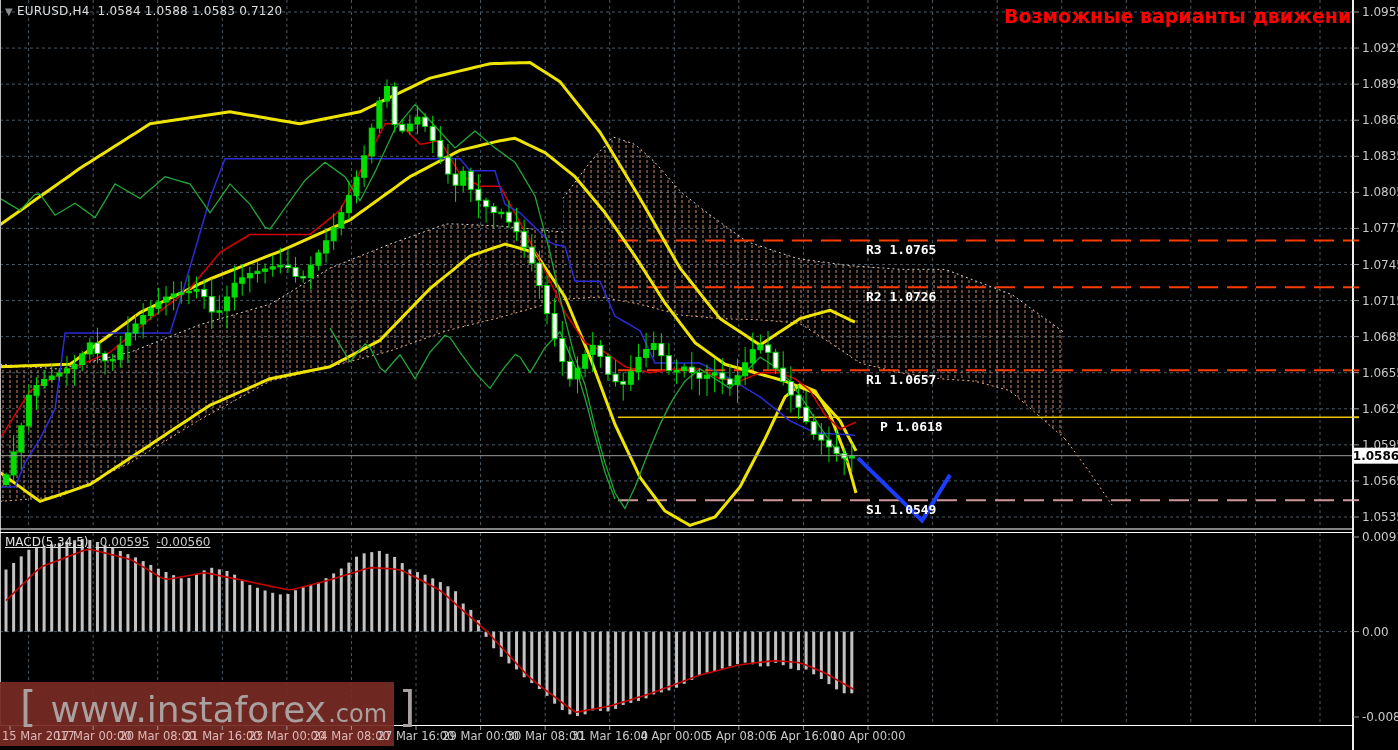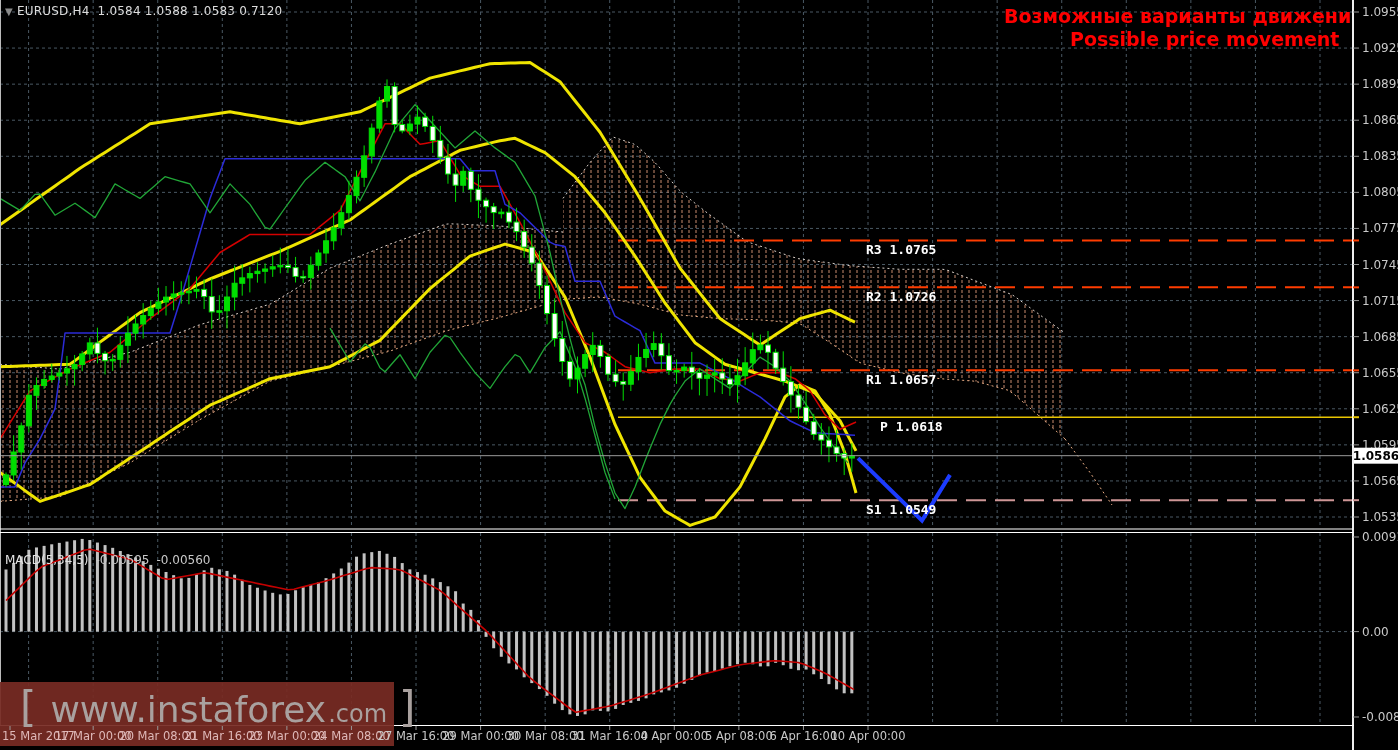--- a/index.html
+++ b/index.html
@@ -6,21 +6,21 @@
     font-family:"DejaVu Sans","Liberation Sans",sans-serif;}
   #stage{position:relative;width:1398px;height:750px;background:#000;}
   #chart-svg{position:absolute;left:0;top:0;z-index:1;}
   .overlay{position:absolute;z-index:3;white-space:nowrap;}
   #title-bar{left:5px;top:4px;color:#DCDCDC;font-size:12px;letter-spacing:0.2px;}
   #title-bar .tri{color:#8a8a8a;font-size:10px;margin-right:4px;}
   #annot-clip{left:950px;top:5px;width:402px;height:50px;overflow:hidden;}
   .annot-line{position:absolute;color:#FF0000;font-size:19px;font-weight:bold;}
   #annot-ru{left:54px;top:0px;}
   #annot-en{left:120px;top:23px;}
-  #macd-label{left:5px;top:553px;font-size:12px;color:#E2E2E2;}
+  #macd-label{left:5px;top:535px;font-size:12px;color:#E2E2E2;text-decoration:underline;}
   #macd-label .val{color:#C8C8C8;margin-left:7px;}
 </style>
 </head>
 <body>
 
 <div id="stage">
   <svg id="chart-svg" width="1398" height="750">
       <defs>
         <pattern id="hatch" width="7" height="5" patternUnits="userSpaceOnUse">
           <line x1="3" y1="0" x2="3" y2="3" stroke="#C98C6E" stroke-width="1"></line>
@@ -561,17 +561,16 @@
         <text x="1362" y="635.6" fill="#C9C9C9" font-size="12">0.00</text>
         <line x1="1353" y1="716.99575" x2="1359" y2="716.99575" stroke="#999999" stroke-width="1"></line>
         <text x="1362" y="720.99575" fill="#C9C9C9" font-size="12">-0.00825</text>
       </g>
     </svg>
 
   <div class="overlay" id="title-bar"><span class="tri">▼</span><span>EURUSD,H4</span>&nbsp;&nbsp;<span>1.0584 1.0588 1.0583 0.7120</span></div>
 
   <div class="overlay" id="annot-clip">
     <div class="annot-line" id="annot-ru">Возможные варианты движения цен</div>
-    <div class="annot-line" id="annot-en">Possible price movement</div>
   </div>
 
   <div class="overlay" id="macd-label"><span>MACD(5,34,5)</span><span class="val">-0.00595</span><span class="val">-0.00560</span></div>
 </div>
 
 </body></html>

